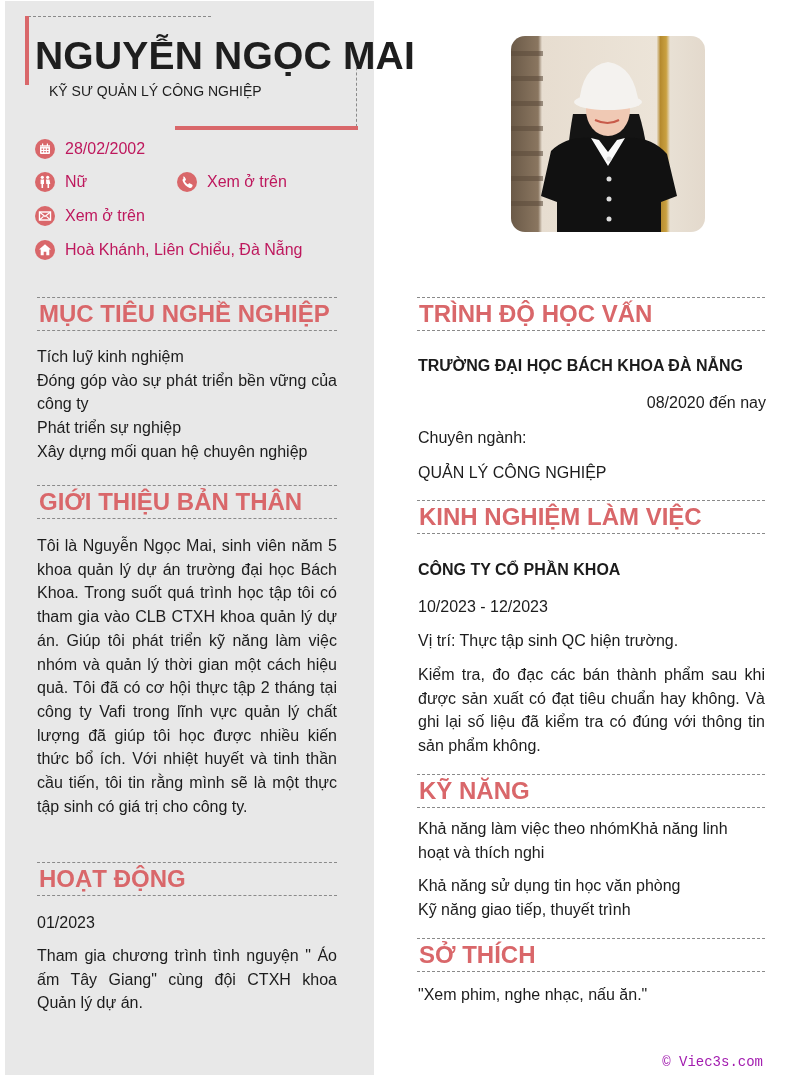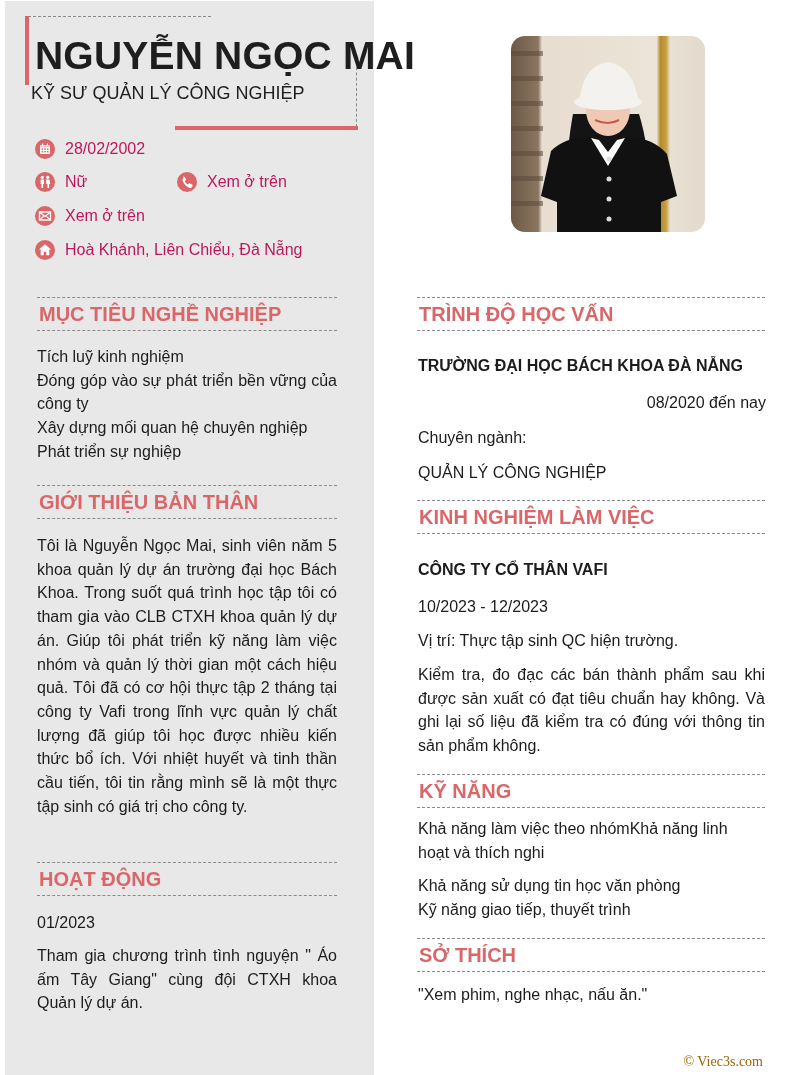--- a/index.html
+++ b/index.html
@@ -11,43 +11,43 @@
     background: #e8e8e8;
   }
 
   
   .name-block { position: absolute; left: 25px; top: 16px; width: 334px; height: 116px; }
   .name-top-dash { position: absolute; left: 3px; top: 0; width: 183px; border-top: 1px dashed #8a8a8a; }
   .name-red-bar { position: absolute; left: 0; top: 0; width: 4px; height: 69px; background: #d9676a; }
   .name-right-dash { position: absolute; right: 2px; top: 41px; height: 70px; border-left: 1px dashed #8a8a8a; }
   .name-bottom-bar { position: absolute; left: 150px; top: 110px; width: 183px; height: 4px; background: #d9676a; }
   .full-name { position: absolute; left: 10px; top: 18px; font-size: 39px; font-weight: bold; color: #1e1e1e; letter-spacing: 0.2px; white-space: nowrap; }
-  .job-title { position: absolute; left: 6px; top: 67px; font-size: 18px; color: #1e1e1e; white-space: nowrap; }
+  .job-title { position: absolute; left: 24px; top: 67px; font-size: 14px; color: #1e1e1e; white-space: nowrap; }
 
   
   .contact-row { position: absolute; display: flex; align-items: center; font-size: 16px; color: #be185d; white-space: nowrap; }
   .contact-row .ico { width: 20px; height: 20px; margin-right: 10px; flex: none; }
 
   
   .section-head {
     position: absolute; border-top: 1px dashed #8a8a8a; border-bottom: 1px dashed #8a8a8a;
     height: 34px; padding-left: 2px; display: flex; align-items: center;
-    font-size: 20px; font-weight: bold; color: #d9676a; white-space: nowrap;
+    font-size: 24px; font-weight: bold; color: #d9676a; white-space: nowrap;
   }
   .text { position: absolute; font-size: 16px; line-height: 23.7px; color: #1c1c1c; }
   .justify { text-align: justify; text-align-last: left; }
   .bold-title { font-weight: bold; }
   .line { display: block; }
 
   .avatar {
     position: absolute; left: 511px; top: 36px; width: 194px; height: 196px;
     border-radius: 14px; overflow: hidden;
     background: linear-gradient(90deg, #6b5a48 0%, #8a7660 14%, #e7ddd0 16%, #ece4d8 75%, #b58a2e 77%, #c9a040 80%, #e8e0d4 82%, #e3d9cc 100%);
   }
-  .copyright { position: absolute; right: 37px; top: 1054px; font-family: Liberation Serif, serif; font-size: 14px; color: #a16207; }
+  .copyright { position: absolute; right: 37px; top: 1054px; font-family: Liberation Mono, monospace; font-size: 14px; color: #a21caf; }
 </style>
 </head>
 <body>
 
 <div class="left-panel"></div>
 
 <div class="name-block">
   <div class="name-top-dash"></div>
   <div class="name-red-bar"></div>
   <div class="name-right-dash"></div>
@@ -108,22 +108,22 @@
     <circle cx="10" cy="10" r="10" fill="#d9676a"></circle>
     <path d="M10 4.2l6 5.3h-1.7v5.8h-3v-3.6h-2.6v3.6h-3v-5.8h-1.7z" fill="#fff"></path>
   </svg>
   <span>Hoà Khánh, Liên Chiểu, Đà Nẵng</span>
 </div>
 
 <div class="section-head" style="left:37px; top:297px; width:300px;">MỤC TIÊU NGHỀ NGHIỆP</div>
 <div class="text" style="left:37px; top:345px; width:300px;">
   <span class="line">Tích luỹ kinh nghiệm</span>
   <span class="line justify">Đóng góp vào sự phát triển bền vững của công ty</span>
+  <span class="line">Phát triển sự nghiệp</span>
   <span class="line">Xây dựng mối quan hệ chuyên nghiệp</span>
-  <span class="line">Phát triển sự nghiệp</span>
 </div>
 
 <div class="section-head" style="left:37px; top:485px; width:300px;">GIỚI THIỆU BẢN THÂN</div>
 <div class="text justify" style="left:37px; top:534px; width:300px;">Tôi là Nguyễn Ngọc Mai, sinh viên năm 5 khoa quản lý dự án trường đại học Bách Khoa. Trong suốt quá trình học tập tôi có tham gia vào CLB CTXH khoa quản lý dự án. Giúp tôi phát triển kỹ năng làm việc nhóm và quản lý thời gian một cách hiệu quả. Tôi đã có cơ hội thực tập 2 tháng tại công ty Vafi trong lĩnh vực quản lý chất lượng đã giúp tôi học được nhiều kiến thức bổ ích. Với nhiệt huyết và tinh thần cầu tiến, tôi tin rằng mình sẽ là một thực tập sinh có giá trị cho công ty.</div>
 
 <div class="section-head" style="left:37px; top:862px; width:300px;">HOẠT ĐỘNG</div>
 <div class="text" style="left:37px; top:911px; width:300px;">01/2023</div>
 <div class="text justify" style="left:37px; top:944px; width:300px;">Tham gia chương trình tình nguyện " Áo ấm Tây Giang" cùng đội CTXH khoa Quản lý dự án.</div>
 
 <div class="avatar">
@@ -153,21 +153,21 @@
   </svg>
 </div>
 
 <div class="section-head" style="left:417px; top:297px; width:348px;">TRÌNH ĐỘ HỌC VẤN</div>
 <div class="text bold-title" style="left:418px; top:354px; width:348px;">TRƯỜNG ĐẠI HỌC BÁCH KHOA ĐÀ NẴNG</div>
 <div class="text" style="left:418px; top:391px; width:348px;text-align:right;">08/2020 đến nay</div>
 <div class="text" style="left:418px; top:426px; width:348px;">Chuyên ngành:</div>
 <div class="text" style="left:418px; top:461px; width:348px;">QUẢN LÝ CÔNG NGHIỆP</div>
 
 <div class="section-head" style="left:417px; top:500px; width:348px;">KINH NGHIỆM LÀM VIỆC</div>
-<div class="text bold-title" style="left:418px; top:558px; width:348px;">CÔNG TY CỔ THÂN VAFI</div>
+<div class="text bold-title" style="left:418px; top:558px; width:348px;">CÔNG TY CỔ PHẦN KHOA</div>
 <div class="text" style="left:418px; top:595px; width:348px;">10/2023 - 12/2023</div>
 <div class="text" style="left:418px; top:629px; width:348px;">Vị trí: Thực tập sinh QC hiện trường.</div>
 <div class="text justify" style="left:418px; top:663px; width:347px;">Kiểm tra, đo đạc các bán thành phẩm sau khi được sản xuất có đạt tiêu chuẩn hay không. Và ghi lại số liệu đã kiểm tra có đúng với thông tin sản phẩm không.</div>
 
 <div class="section-head" style="left:417px; top:774px; width:348px;">KỸ NĂNG</div>
 <div class="text" style="left:418px; top:817px; width:330px;">Khả năng làm việc theo nhómKhả năng linh hoạt và thích nghi</div>
 <div class="text" style="left:418px; top:874px; width:348px;">Khả năng sử dụng tin học văn phòng</div>
 <div class="text" style="left:418px; top:898px; width:348px;">Kỹ năng giao tiếp, thuyết trình</div>
 
 <div class="section-head" style="left:417px; top:938px; width:348px;">SỞ THÍCH</div>

